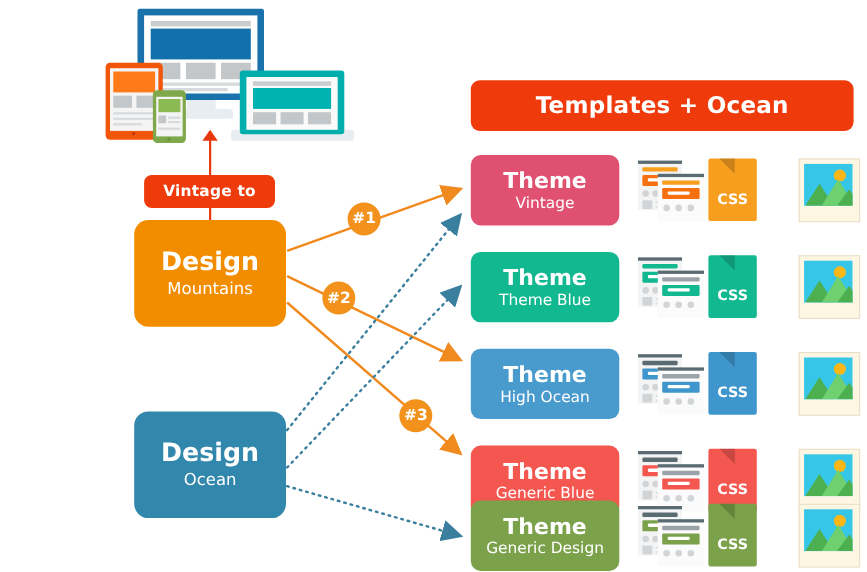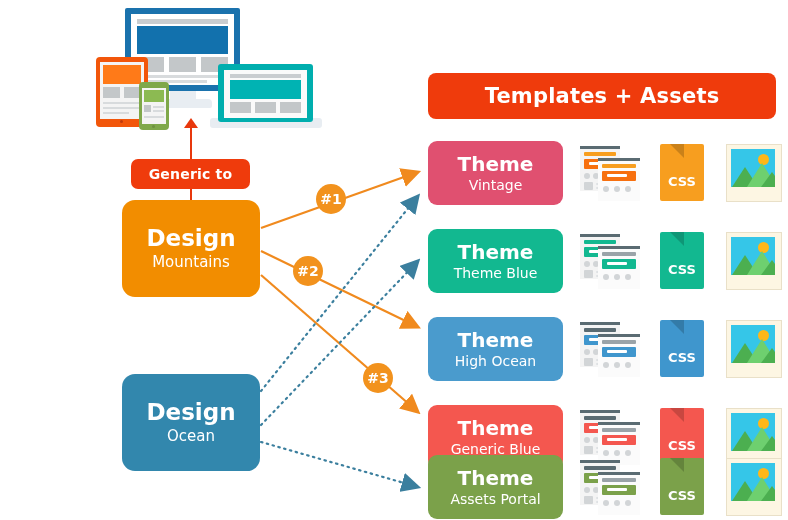--- a/index.html
+++ b/index.html
@@ -129,21 +129,21 @@
     position: absolute;
     background: #f4f4f4;
     border-top: 3px solid #5a6b72;
   }
   .win-back { left: 0; top: 0; width: 40px; height: 42px; }
   .win-front { left: 18px; top: 12px; width: 42px; height: 40px; background:#fbfbfb; }
   .win .bar { position: absolute; border-radius: 1px; }
   .dot { position:absolute; width:6px; height:6px; border-radius:50%; background:#d2d5d7; }
 
   
-  .css-icon { position: absolute; left: 232px; top: 3px; width: 24px; height: 57px; }
+  .css-icon { position: absolute; left: 216px; top: 3px; width: 24px; height: 57px; }
   .css-body {
     position: absolute; left: 0; top: 0;
     width: 44px; height: 57px;
     border-radius: 2px;
   }
   .css-fold {
     position: absolute; right: 0; top: 0;
     width: 0; height: 0;
     border-left: 14px solid transparent;
     border-top: 14px solid rgba(0,0,0,0.18);
@@ -303,36 +303,36 @@
     <div class="ph-hero"></div>
     <div class="ph-tile"></div>
     <div class="ph-line" style="top:102px;"></div>
     <div class="ph-line" style="top:106px;"></div>
     <div class="ph-line" style="left:54px; top:112px; width:20px;"></div>
     <div class="dv" id="ph-dot"></div>
   </div>
 
   <div class="abs" id="assigned-arrowhead"></div>
   <div class="abs" id="assigned-line"></div>
-  <div class="pill" id="assigned-badge">Generic to</div>
+  <div class="pill" id="assigned-badge">Vintage to</div>
 
   <div class="design-box" id="design-mountains">
     <span class="d-title">Design</span>
     <span class="d-sub">Mountains</span>
   </div>
   <div class="design-box" id="design-ocean">
     <span class="d-title">Design</span>
     <span class="d-sub">Ocean</span>
   </div>
 
   <div class="num-badge" style="left:316px; top:184px;">#1</div>
   <div class="num-badge" style="left:293px; top:256px;">#2</div>
   <div class="num-badge" style="left:363px; top:363px;">#3</div>
 
-  <div class="pill" id="templates-header">Templates + Assets</div>
+  <div class="pill" id="templates-header">Templates + Ocean</div>
 
   <div class="theme-row" style="top:141px;">
     <div class="theme-card" style="background:#e05070;">
       <span class="t-title">Theme</span>
       <span class="t-sub">Vintage</span>
     </div>
     <div class="tpl-icon">
       <div class="win win-back">
         <div class="bar" style="left:4px;  top:3px;  width:32px; height:4px;  background:#f79e1f;"></div>
         <div class="bar" style="left:4px;  top:10px; width:32px; height:10px; background:#f7700f;"></div>
@@ -491,21 +491,21 @@
         <div class="mtn mtn-a"></div>
           <div class="mtn mtn-b"></div>
           <div class="mtn mtn-c"></div>
       </div>
     </div>
   </div>
 
   <div class="theme-row" style="top:455px;">
     <div class="theme-card" style="background:#7ba14a;">
       <span class="t-title">Theme</span>
-      <span class="t-sub">Assets Portal</span>
+      <span class="t-sub">Generic Design</span>
     </div>
     <div class="tpl-icon">
       <div class="win win-back">
         <div class="bar" style="left:4px;  top:3px;  width:32px; height:4px;  background:#5a6b72;"></div>
         <div class="bar" style="left:4px;  top:10px; width:32px; height:10px; background:#7ba14a;"></div>
         <div class="bar" style="left:9px;  top:13px; width:18px; height:3px;  background:#ffffff;"></div>
         <div class="dot" style="left:4px;  top:24px;"></div>
         <div class="dot" style="left:13px; top:24px;"></div>
         <div class="dot" style="left:22px; top:24px;"></div>
         <div class="bar" style="left:4px;  top:33px; width:9px;  height:8px;  background:#d2d5d7;"></div>

